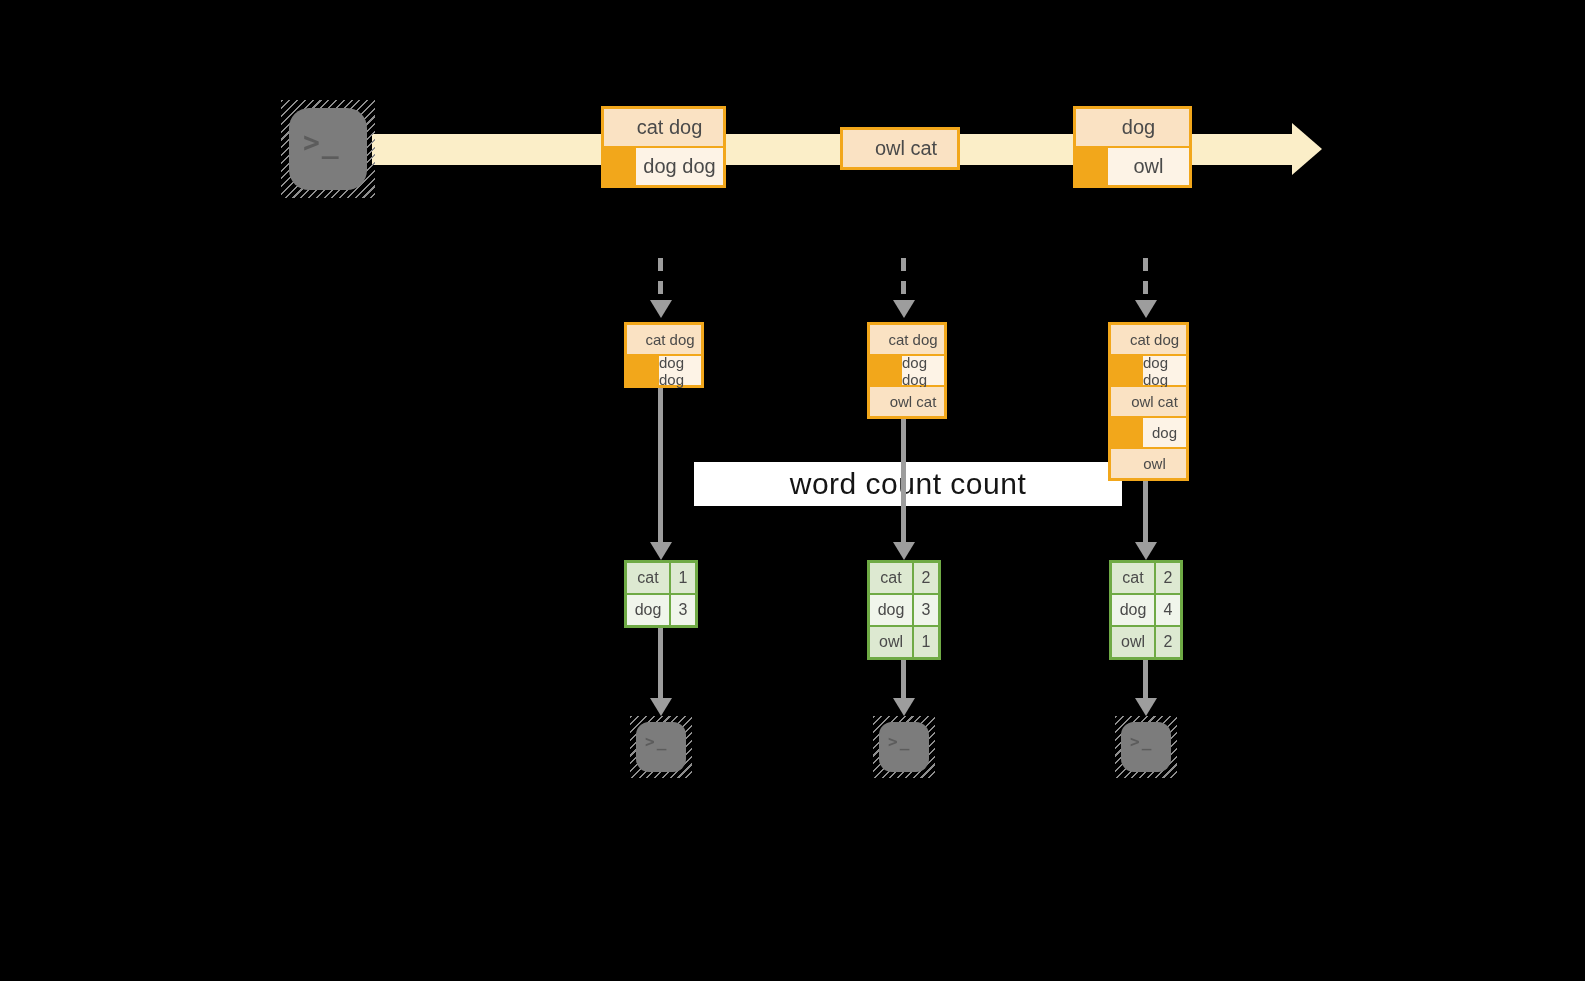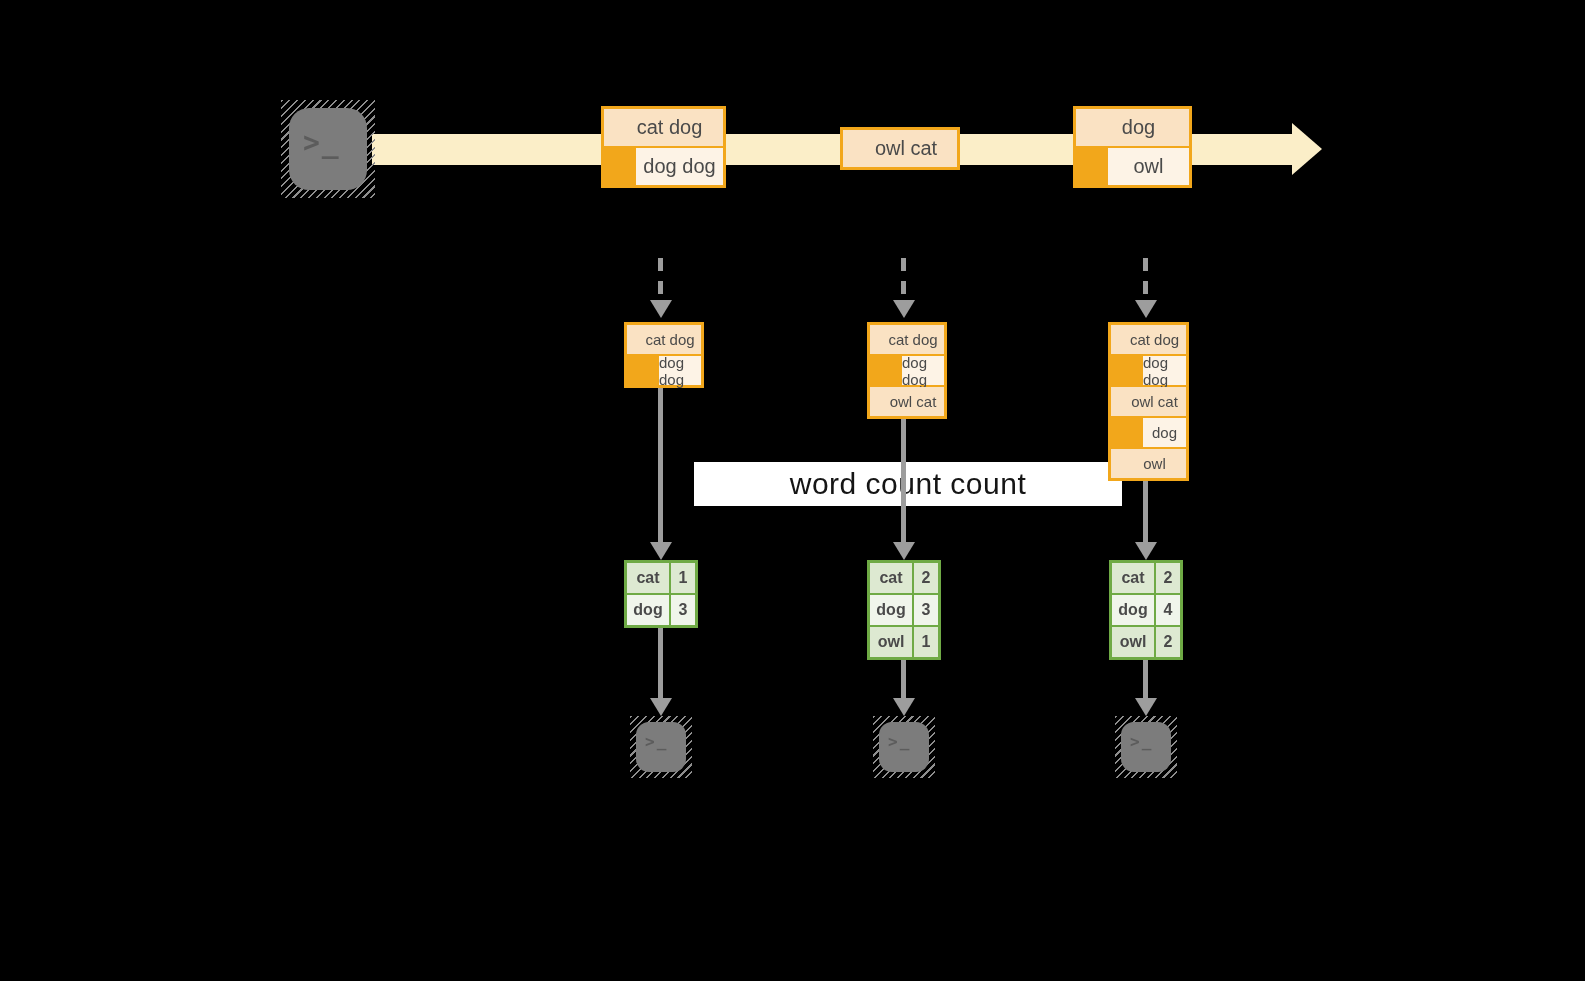--- a/index.html
+++ b/index.html
@@ -46,21 +46,21 @@
   .ahead{position:absolute;width:0;height:0;z-index:4;
     border-left:11px solid transparent;border-right:11px solid transparent;border-top:18px solid var(--arrow);}
 
   
   .query-box{position:absolute;left:694px;top:462px;width:428px;height:44px;background:var(--label-bg);
     z-index:3;display:flex;align-items:center;justify-content:center;}
   .query-box span{font-size:30px;font-weight:300;color:var(--label-text);letter-spacing:0.5px;z-index:3;}
 
   
   .gtable{position:absolute;border:3px solid var(--green);background:var(--green);
-    display:flex;flex-direction:column;gap:2px;z-index:6;font-weight:bold;}
+    display:flex;flex-direction:column;gap:2px;z-index:6;}
   .grow{display:flex;gap:2px;height:30px;}
   .gcell{display:flex;align-items:center;justify-content:center;color:var(--cell-text);font-size:16px;}
   .gword{width:42px;}
   .gnum{width:24px;}
   .grow.dark .gcell{background:var(--green-dark);}
   .grow.light .gcell{background:var(--green-light);}
 </style>
 </head>
 <body>
 

